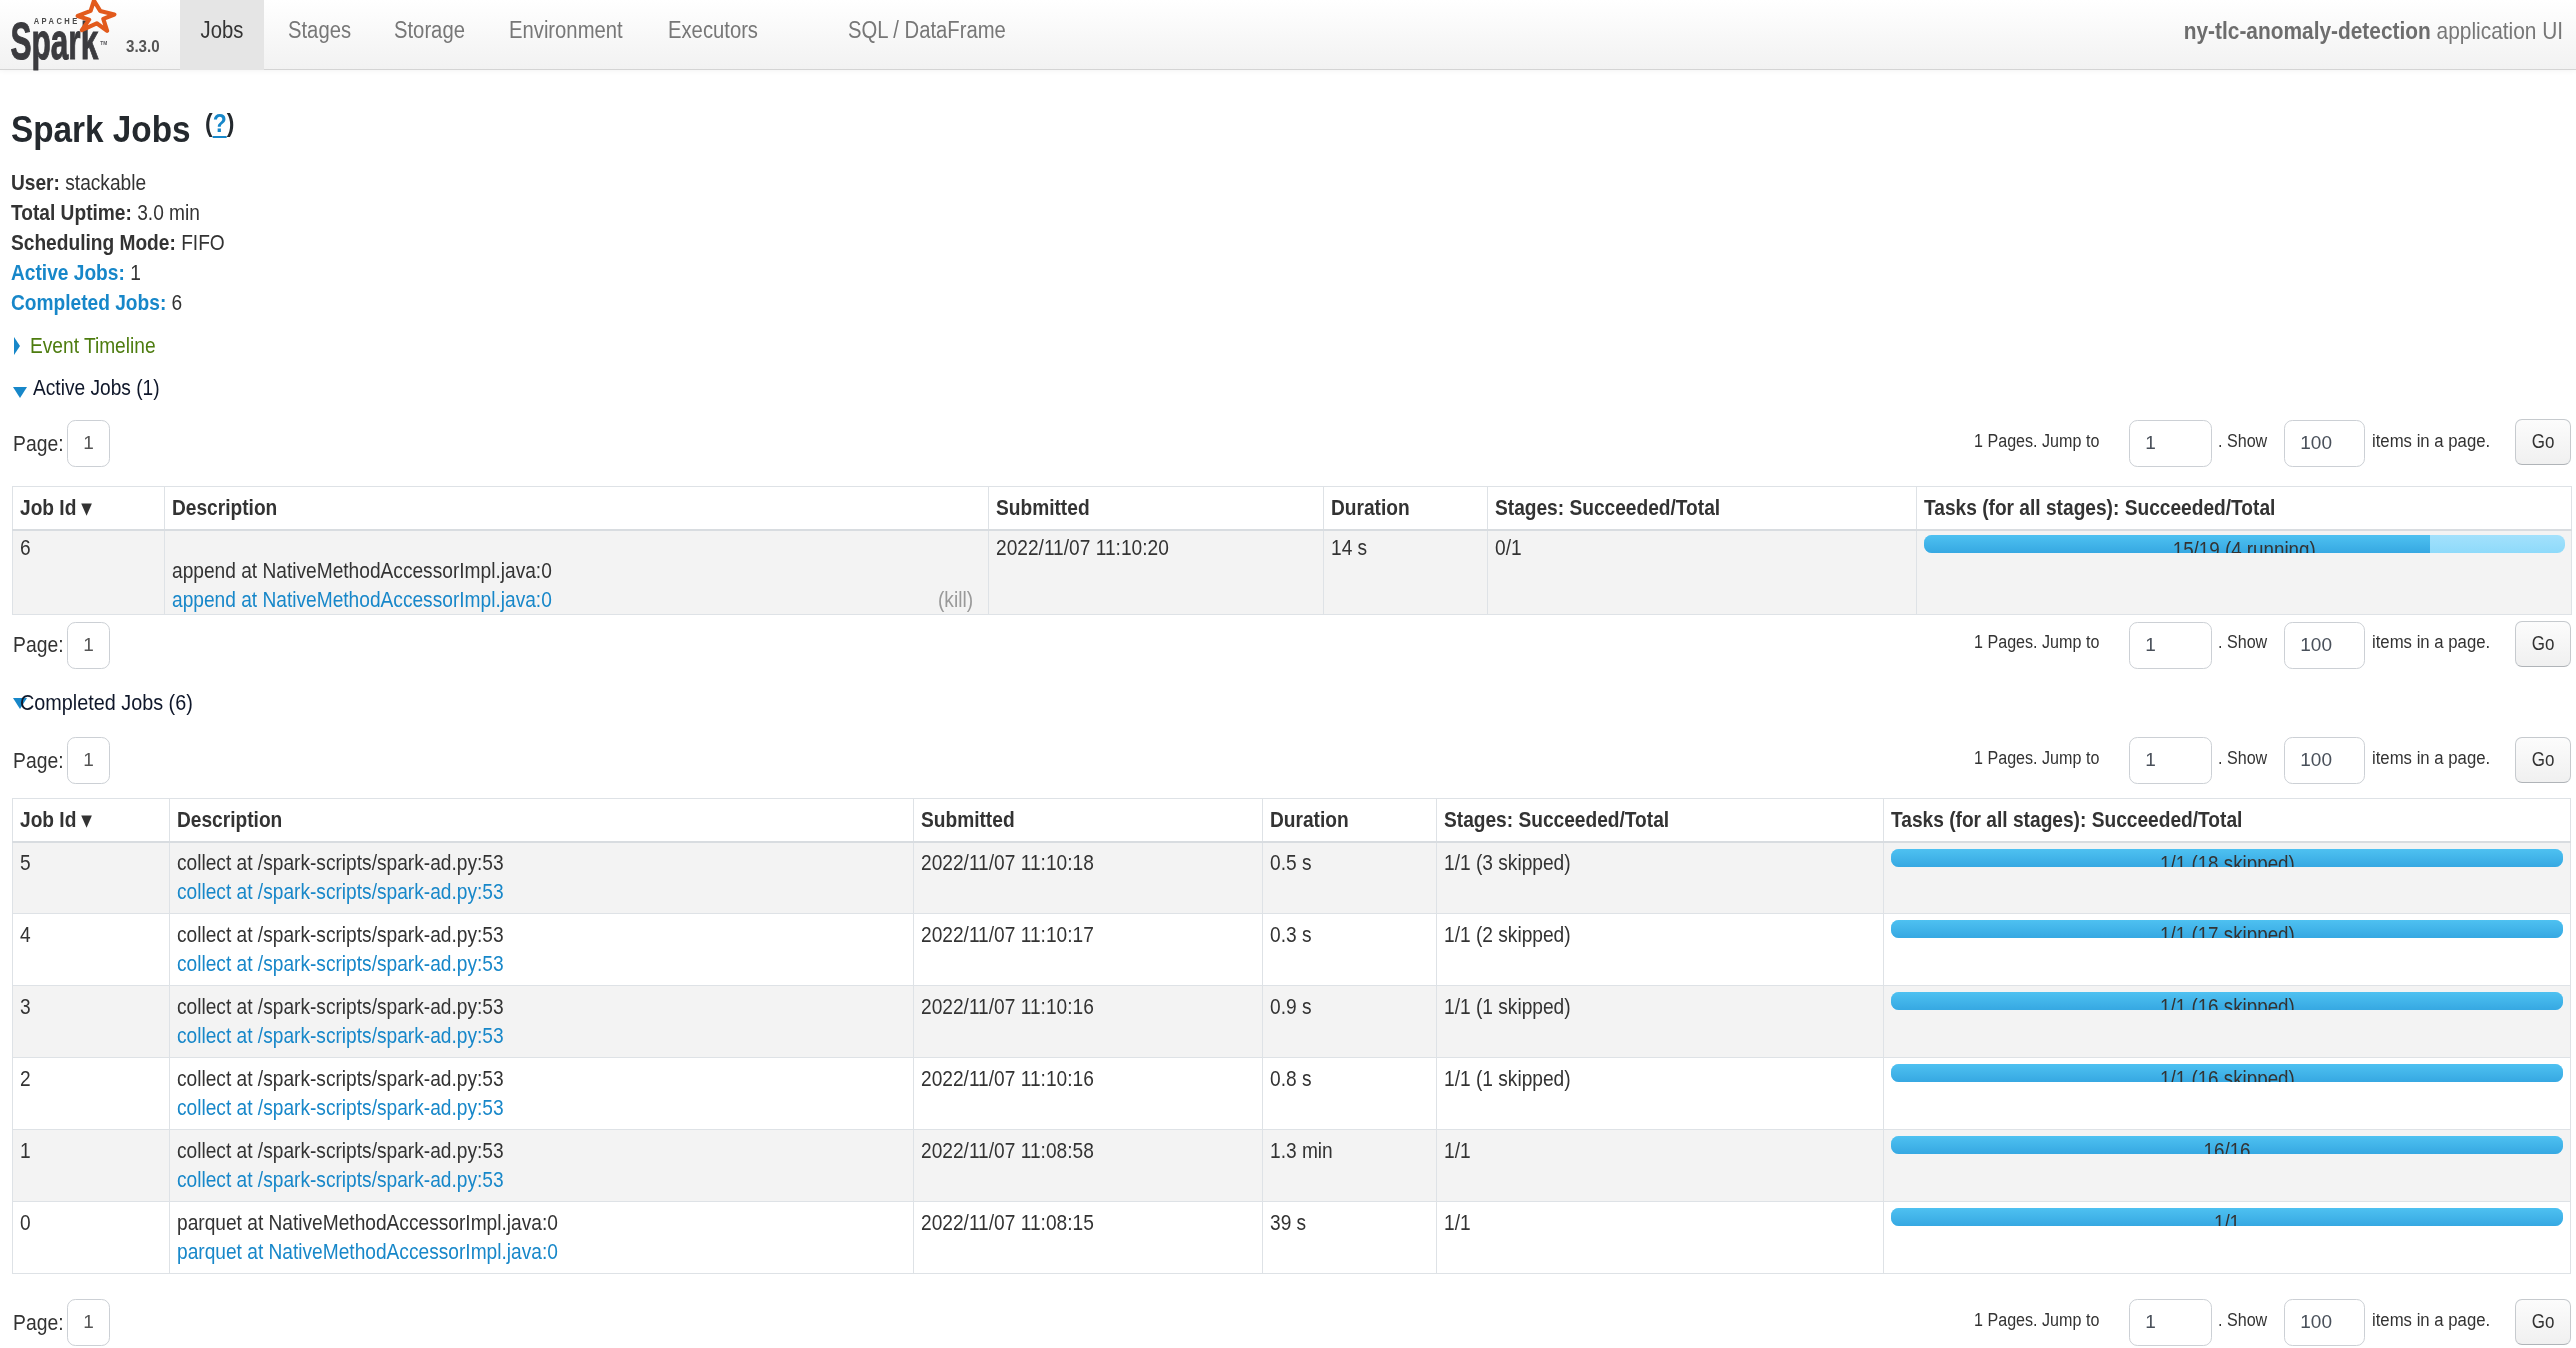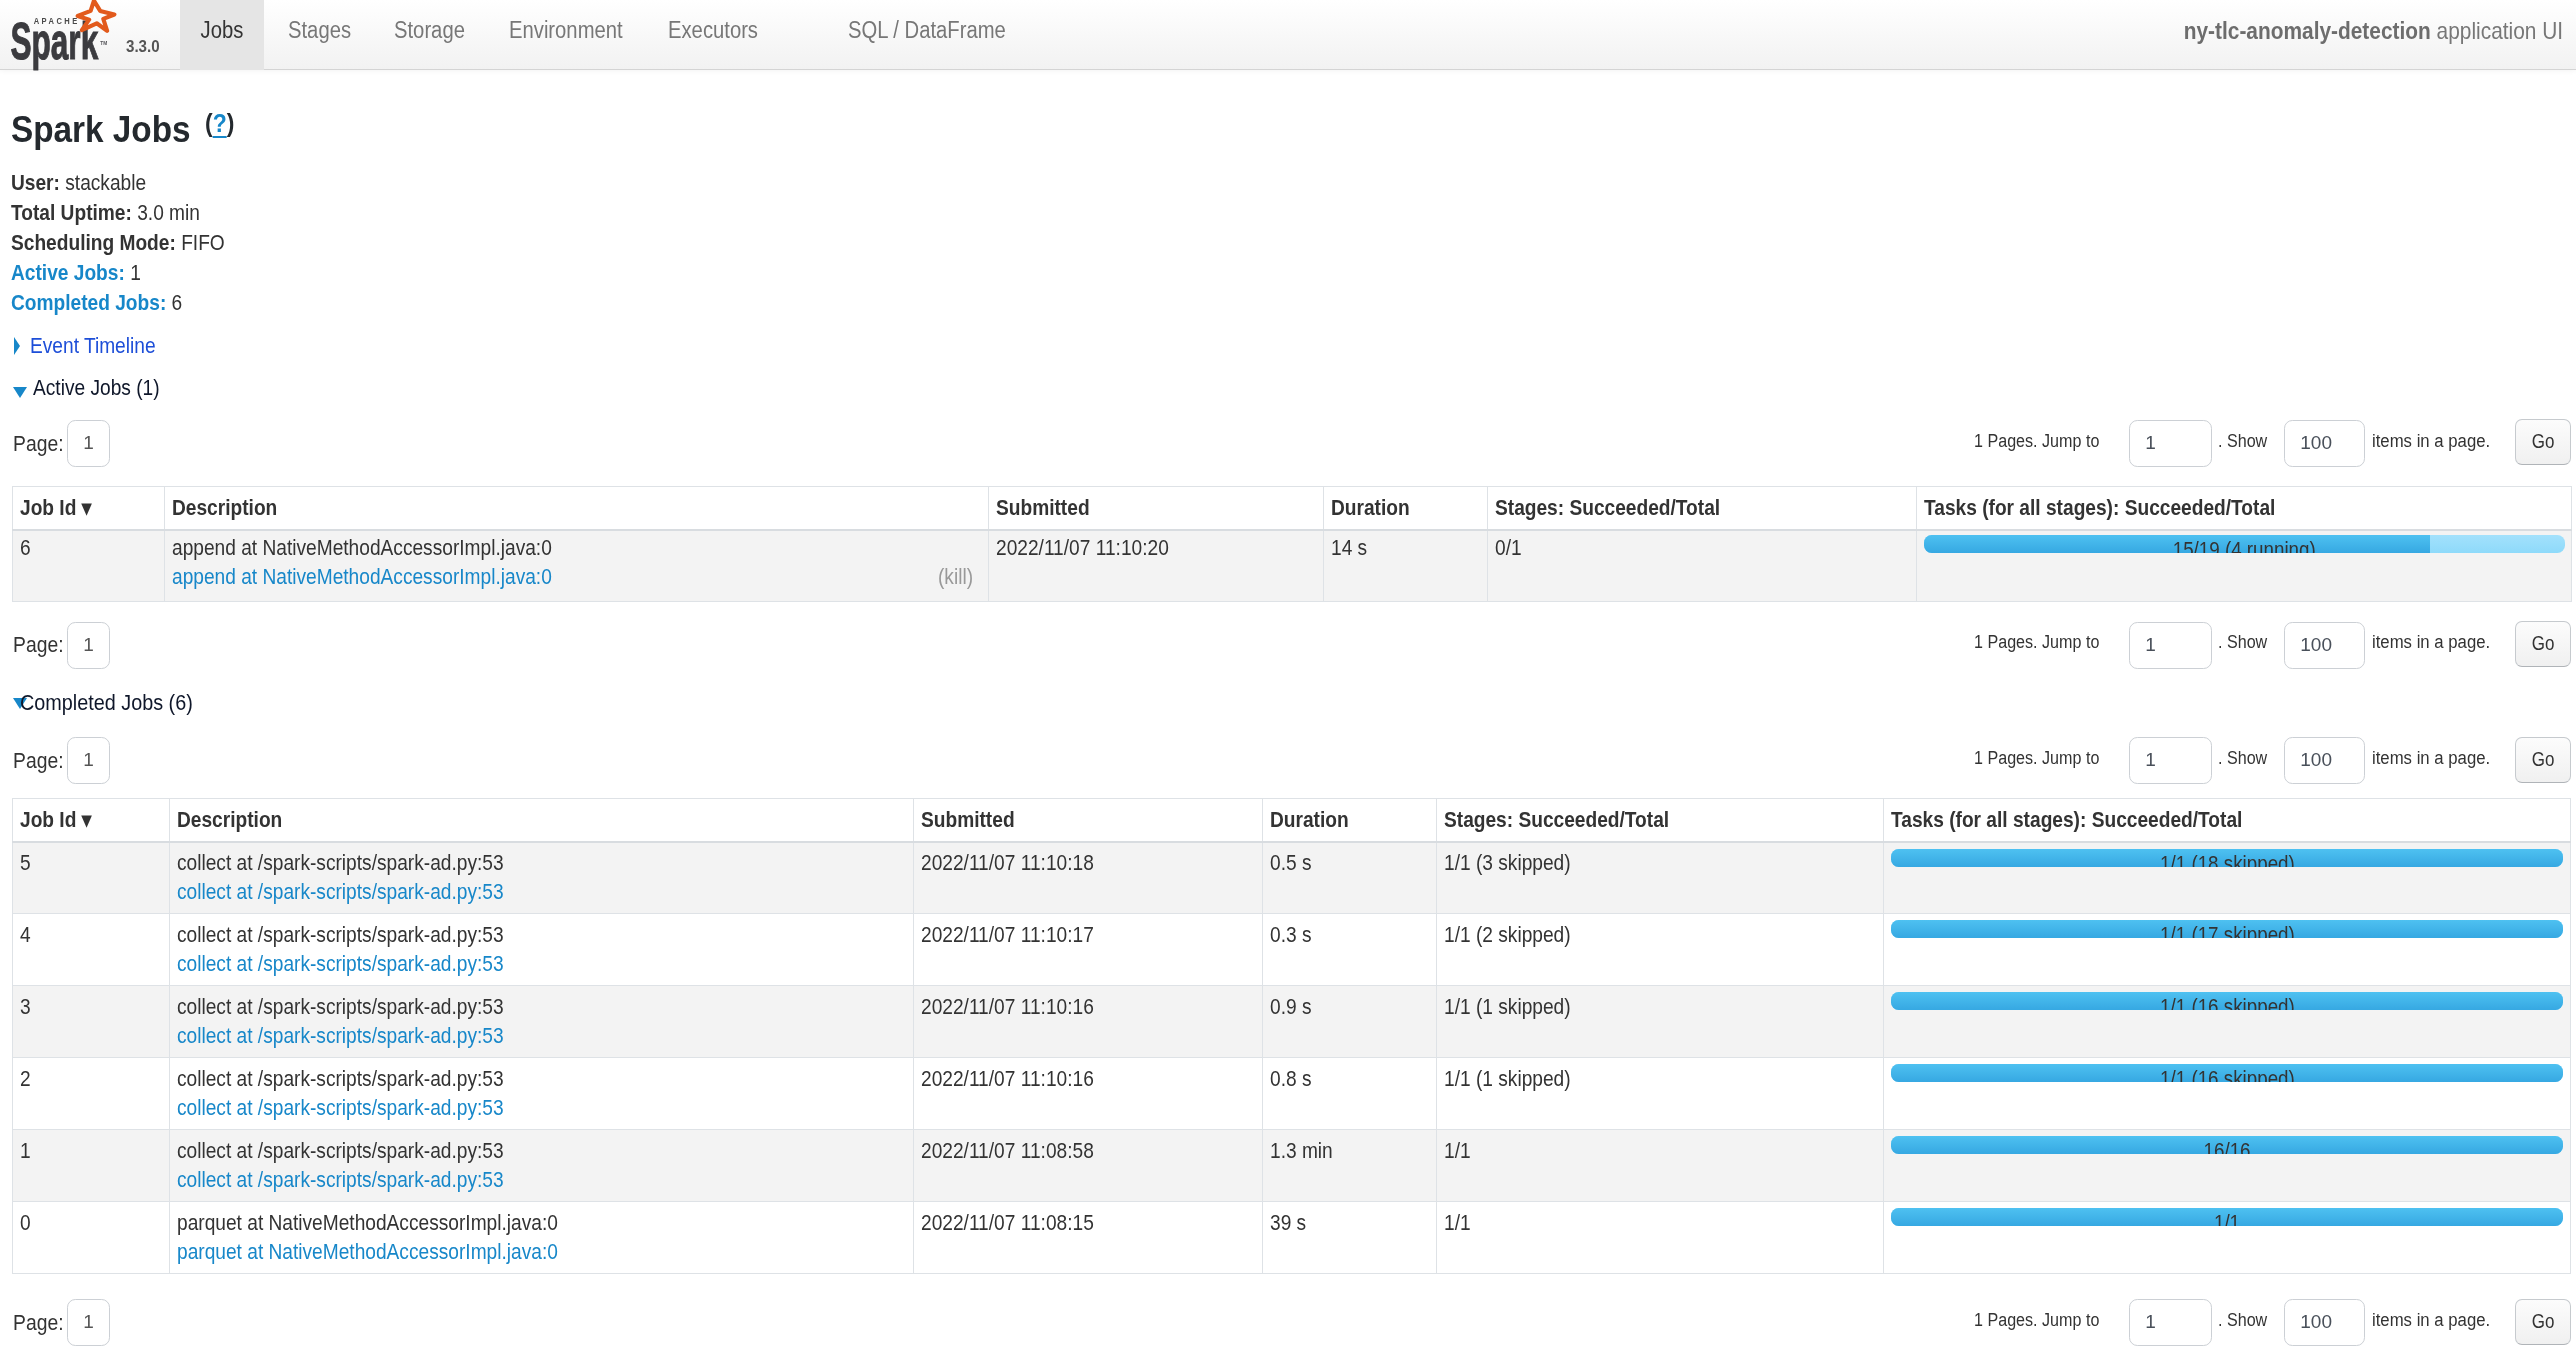--- a/index.html
+++ b/index.html
@@ -23,35 +23,35 @@
 #h3 { position:absolute; left:11px; top:109px; font-size:37px; font-weight:bold; color:#24292e; }
 #h3 .t { transform:scaleX(0.90); }
 #sup { position:absolute; left:205px; top:108px; font-size:26.4px; font-weight:bold; color:#24292e; }
 #sup .q { color:#1787c9; text-decoration:underline; text-decoration-thickness:2.1px; text-underline-offset:3.5px; }
 .h4 { position:absolute; font-size:22px; font-weight:normal; color:#0f172a; }
 .arrow-down { position:absolute; width:0; height:0; border-left:7px solid transparent; border-right:7px solid transparent; border-top:11px solid #1787c9; }
 .arrow-right { position:absolute; width:0; height:0; border-top:9px solid transparent; border-bottom:9px solid transparent; border-left:6.3px solid #1787c9; }
 
 #info { position:absolute; left:11px; top:168px; font-size:22px; line-height:30px; }
 #info a { font-weight:bold; }
-#evt { position:absolute; left:30px; top:333px; font-size:22px; color:#1d4ed8; }
+#evt { position:absolute; left:30px; top:333px; font-size:22px; color:#4d7c0f; }
 
 .pgl { position:absolute; left:12.5px; font-size:21.6px; }
 .pgr { position:absolute; font-size:18px;text-decoration:underline; }
 .pgr .t, .pgl .t { transform:scaleX(0.895); }
 .pin { position:absolute; border:1.4px solid #ccd0d5; border-radius:8.3px; background:#fff; font-size:19px; color:#555; padding-left:15.3px; }
 .go { position:absolute; left:2515px; width:56px; height:46px; border:1.4px solid #c6cace; border-bottom-color:#b0b4b8; border-radius:7px;
   background:linear-gradient(to bottom,#fcfcfc,#f0f0f0); font-size:19.5px; color:#333; text-align:center; }
 
 table { border-collapse:collapse; table-layout:fixed; position:absolute; left:12px; width:2558px; background:#fff; }
 th, td { border:1.4px solid #dee2e6; vertical-align:top; text-align:left; font-size:22px; line-height:29px; padding:5.6px 0 0 7px; }
 .t1 tbody td { padding-top:2.8px; }
 thead th { border-bottom:2.1px solid #d8dce0; height:43px; }
 tr.odd td { background:#f3f3f3; }
-.t1 tbody td.did { padding-top:2px; }
+.t1 tbody td.did { padding-top:25px; }
 .prog { position:relative; height:18px; background:linear-gradient(to bottom,#a3e1fc,#8edafa); border-radius:7.7px; overflow:hidden; }
 .prog .done { position:absolute; left:0; top:0; bottom:0; background:linear-gradient(to bottom,#4ec1f1,#36a8e2); }
 .prog .lbl { position:absolute; left:0; right:0; top:0; text-align:center; line-height:30px; font-size:21.6px; color:#333; }
 .kill { float:right; color:#999; margin-right:9.7px; }
 </style>
 </head>
 <body>
 <div id="nav">
   <svg id="logo" font-family="Liberation Sans, sans-serif" width="181" height="72" viewBox="0 0 260 104" style="position:absolute;left:0;top:0">
     <g transform="translate(48,34) scale(0.84,1)">

